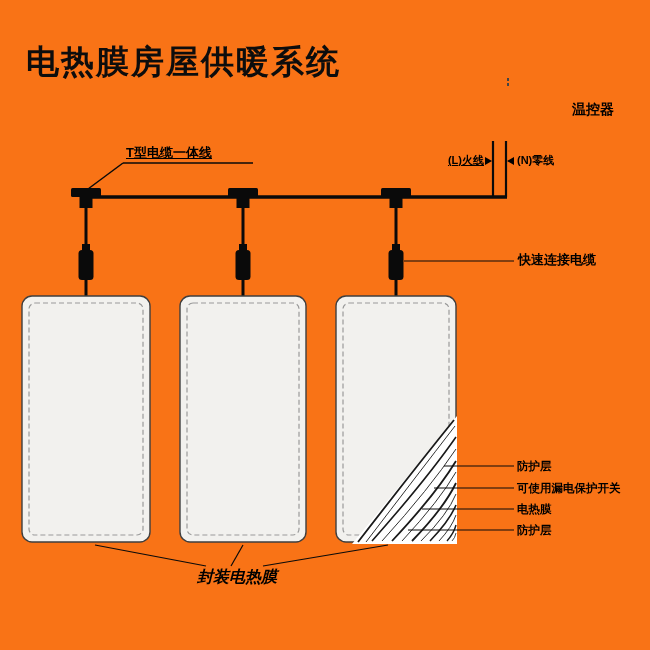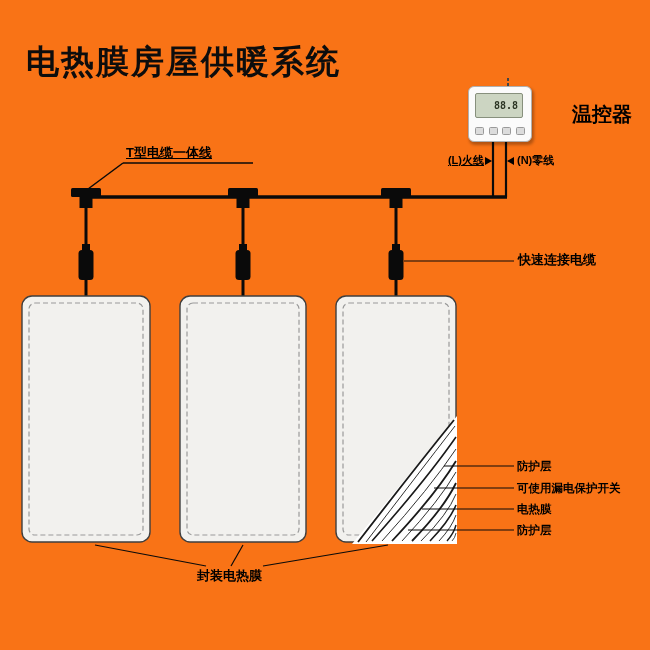--- a/index.html
+++ b/index.html
@@ -30,31 +30,31 @@
     display:flex;align-items:center;justify-content:flex-end;
     font-family:"DejaVu Sans Mono",monospace;font-size:10px;font-weight:bold;
     color:#2a3322;padding-right:4px;box-sizing:border-box;
   }
   .tstat-buttons{
     position:absolute;left:6px;right:6px;bottom:6px;height:8px;
     display:flex;justify-content:space-between;
   }
   .tstat-btn{width:9px;height:8px;background:#dcdcdc;border:1px solid #9a9a9a;
     border-radius:1.5px;box-sizing:border-box;}
-  .lbl-thermostat{left:572px;top:101px;font-size:20px;}
+  .lbl-thermostat{left:572px;top:101px;font-size:14px;}
   .lbl-live{left:430px;top:153px;width:54px;text-align:right;font-size:11px;text-decoration:underline;}
   .lbl-neutral{left:517px;top:153px;font-size:11px;}
   .lbl-tcable{left:126px;top:144px;font-size:13px;text-decoration:underline;}
   .lbl-quick{left:518px;top:251px;font-size:13px;}
   .lbl-layer{left:517px;font-size:11.5px;}
   .lbl-layer1{top:459px;}
   .lbl-layer2{top:481px;}
   .lbl-layer3{top:502px;}
   .lbl-layer4{top:523px;}
-  .lbl-footer{left:197px;top:567px;font-size:13px;}
+  .lbl-footer{left:197px;top:567px;font-size:16px;font-style:italic;}
 </style>
 </head>
 <body>
 
 <div class="stage">
 
   <svg class="layer-svg" viewBox="0 0 650 650">
 
     <line x1="508" y1="78" x2="508" y2="87" stroke="#444" stroke-width="2" stroke-dasharray="3,2"></line>
 
@@ -138,31 +138,20 @@
     <g stroke="#0a0a0a" stroke-width="1.2">
       <line x1="95" y1="545" x2="206" y2="566"></line>
       <line x1="243" y1="545" x2="231" y2="566"></line>
       <line x1="388" y1="545" x2="263" y2="566"></line>
     </g>
   </svg>
 
   <div class="title">电热膜房屋供暖系统</div>
 
 
-  <div class="thermostat">
-    <div class="lcd">
-      <span>88.8</span>
-    </div>
-    <div class="tstat-buttons">
-      <div class="tstat-btn"></div>
-      <div class="tstat-btn"></div>
-      <div class="tstat-btn"></div>
-      <div class="tstat-btn"></div>
-    </div>
-  </div>
 
   <div class="label lbl-thermostat">温控器</div>
   <div class="label lbl-live">(L)火线</div>
   <div class="label lbl-neutral">(N)零线</div>
   <div class="label lbl-tcable">T型电缆一体线</div>
   <div class="label lbl-quick">快速连接电缆</div>
 
   <div class="label lbl-layer lbl-layer1">防护层</div>
   <div class="label lbl-layer lbl-layer2">可使用漏电保护开关</div>
   <div class="label lbl-layer lbl-layer3">电热膜</div>

